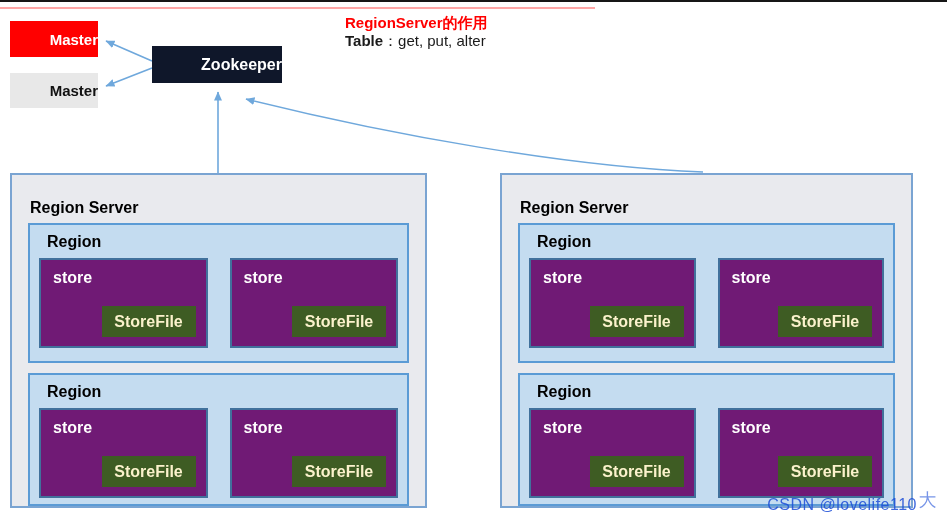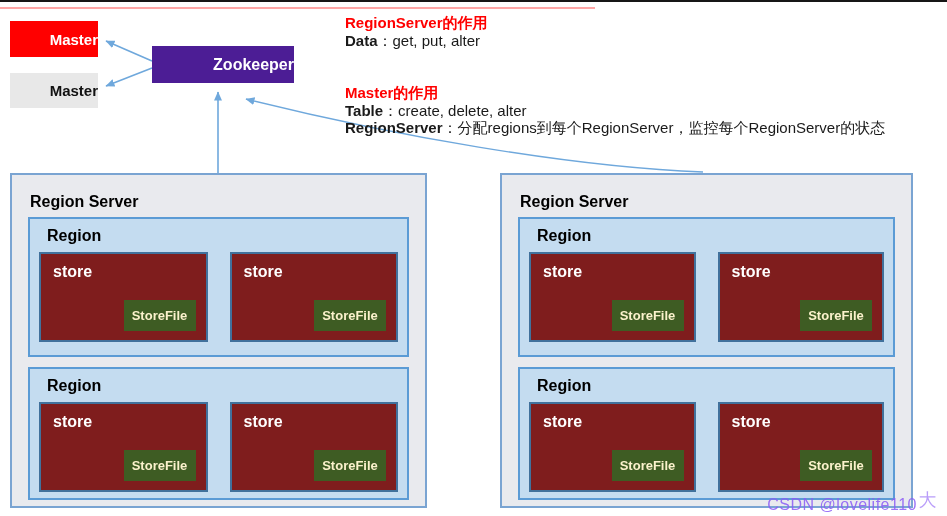--- a/index.html
+++ b/index.html
@@ -6,46 +6,46 @@
   body{font-family:"Liberation Sans","DejaVu Sans",sans-serif;}
   #stage{position:relative;width:947px;height:516px;background:#ffffff;overflow:hidden;}
 
   .topline{position:absolute;left:0;top:0;width:947px;height:2px;background:#161616;}
   .redline{position:absolute;left:0;top:7px;width:595px;height:2px;background:rgba(255,0,0,0.35);}
 
   .node{position:absolute;display:flex;align-items:center;justify-content:flex-end;
         font-weight:bold;font-size:15px;box-sizing:border-box;}
   .master-red{left:10px;top:21px;width:88px;height:36px;background:#ff0000;color:#ffffff;}
   .master-gray{left:10px;top:73px;width:88px;height:35px;background:#e8e8e8;color:#111111;}
-  .zookeeper{left:152px;top:46px;width:142px;height:37px;background:#4c1d95;color:#ffffff;font-size:16px;}
+  .zookeeper{left:152px;top:46px;width:130px;height:37px;background:#0f172a;color:#ffffff;font-size:16px;}
 
   svg.connectors{position:absolute;left:0;top:0;pointer-events:none;}
 
   .ann{position:absolute;font-size:15px;line-height:17px;color:#1a1a1a;}
-  .ann-title{color:#ff0000;font-weight:bold;margin-bottom:1px;}
+  .ann-title{color:#ff0000;font-weight:bold;margin-bottom:1px;text-align:right;}
   .ann-line b{font-weight:bold;}
 
   .server{position:absolute;top:173px;height:335px;background:#e9eaee;
-          border:2px solid #7aa4d2;box-sizing:border-box;padding-top:16px;}
+          border:2px solid #7aa4d2;box-sizing:border-box;padding-top:22px;}
   .server-0{left:10px;width:417px;}
   .server-1{left:500px;width:413px;}
   .server-title{margin:2px 0 6px 18px;font-weight:bold;font-size:16px;color:#000;}
   .region{margin:0 16px 0 16px;background:#c4dcf0;border:2px solid #5b9bd5;
           box-sizing:border-box;height:140px;padding:4px 9px 0 9px;}
   .region + .region{margin-top:10px;height:133px;}
   .region-title{font-weight:bold;font-size:16px;color:#000;margin:4px 0 7px 8px;}
   .stores{display:flex;gap:22px;}
-  .store{flex:1;height:90px;background:#7f1d1d;border:2px solid #41719c;
+  .store{flex:1;height:90px;background:#701a75;border:2px solid #41719c;
          position:relative;box-sizing:border-box;}
   .store-label{display:inline-block;color:#ffffff;font-weight:bold;font-size:16px;margin:9px 0 0 12px;}
-  .storefile{position:absolute;right:10px;bottom:9px;width:72px;height:31px;background:#3e5c23;
-             color:#fbf2cc;font-weight:bold;font-size:13px;
+  .storefile{position:absolute;right:10px;bottom:9px;width:94px;height:31px;background:#3e5c23;
+             color:#fbf2cc;font-weight:bold;font-size:16px;
              display:flex;align-items:center;justify-content:center;}
 
-  .watermark{position:absolute;right:30px;bottom:2px;font-size:16px;color:#8b5cf6;
+  .watermark{position:absolute;right:30px;bottom:2px;font-size:16px;color:#1d4ed8;
              opacity:0.85;letter-spacing:0.5px;}
   .watermark .glyph{position:absolute;right:-20px;bottom:2px;font-size:18px;opacity:0.7;}
 </style>
 </head>
 <body>
 
 <div id="stage">
 
   <div class="topline"></div>
   <div class="redline"></div>
@@ -68,33 +68,24 @@
   <div class="node master-gray">
     <span>Master</span>
   </div>
   <div class="node zookeeper">
     <span>Zookeeper</span>
   </div>
 
   <div class="ann" style="left:345px;top:14px;">
     <div class="ann-title">RegionServer的作用</div>
     <div class="ann-line">
-      <b>Data</b><span>：get, put, alter</span>
+      <b>Table</b><span>：get, put, alter</span>
     </div>
   </div>
 
-  <div class="ann" style="left:345px;top:84px;">
-    <div class="ann-title">Master的作用</div>
-    <div class="ann-line">
-      <b>Table</b><span>：create, delete, alter</span>
-    </div>
-    <div class="ann-line">
-      <b>RegionServer</b><span>：分配regions到每个RegionServer，监控每个RegionServer的状态</span>
-    </div>
-  </div>
 
   <div class="server server-0">
     <div class="server-title">Region Server</div>
     <div class="region">
       <div class="region-title">Region</div>
       <div class="stores">
         <div class="store">
           <span class="store-label">store</span>
           <div class="storefile">StoreFile</div>
         </div>

